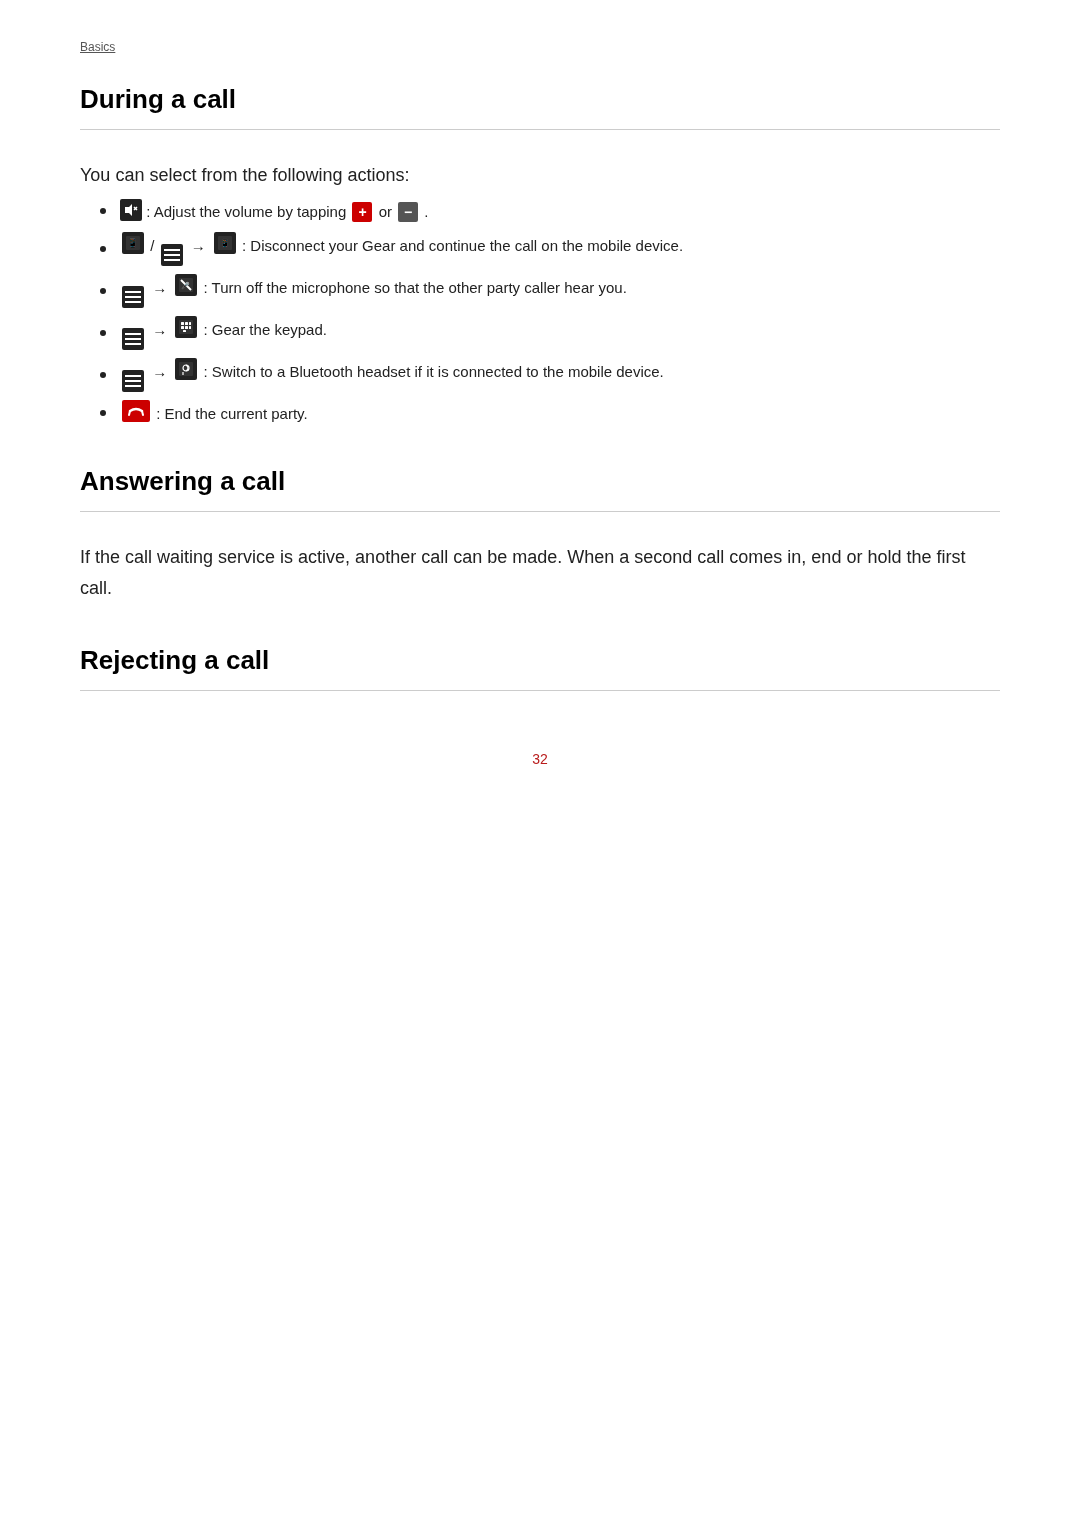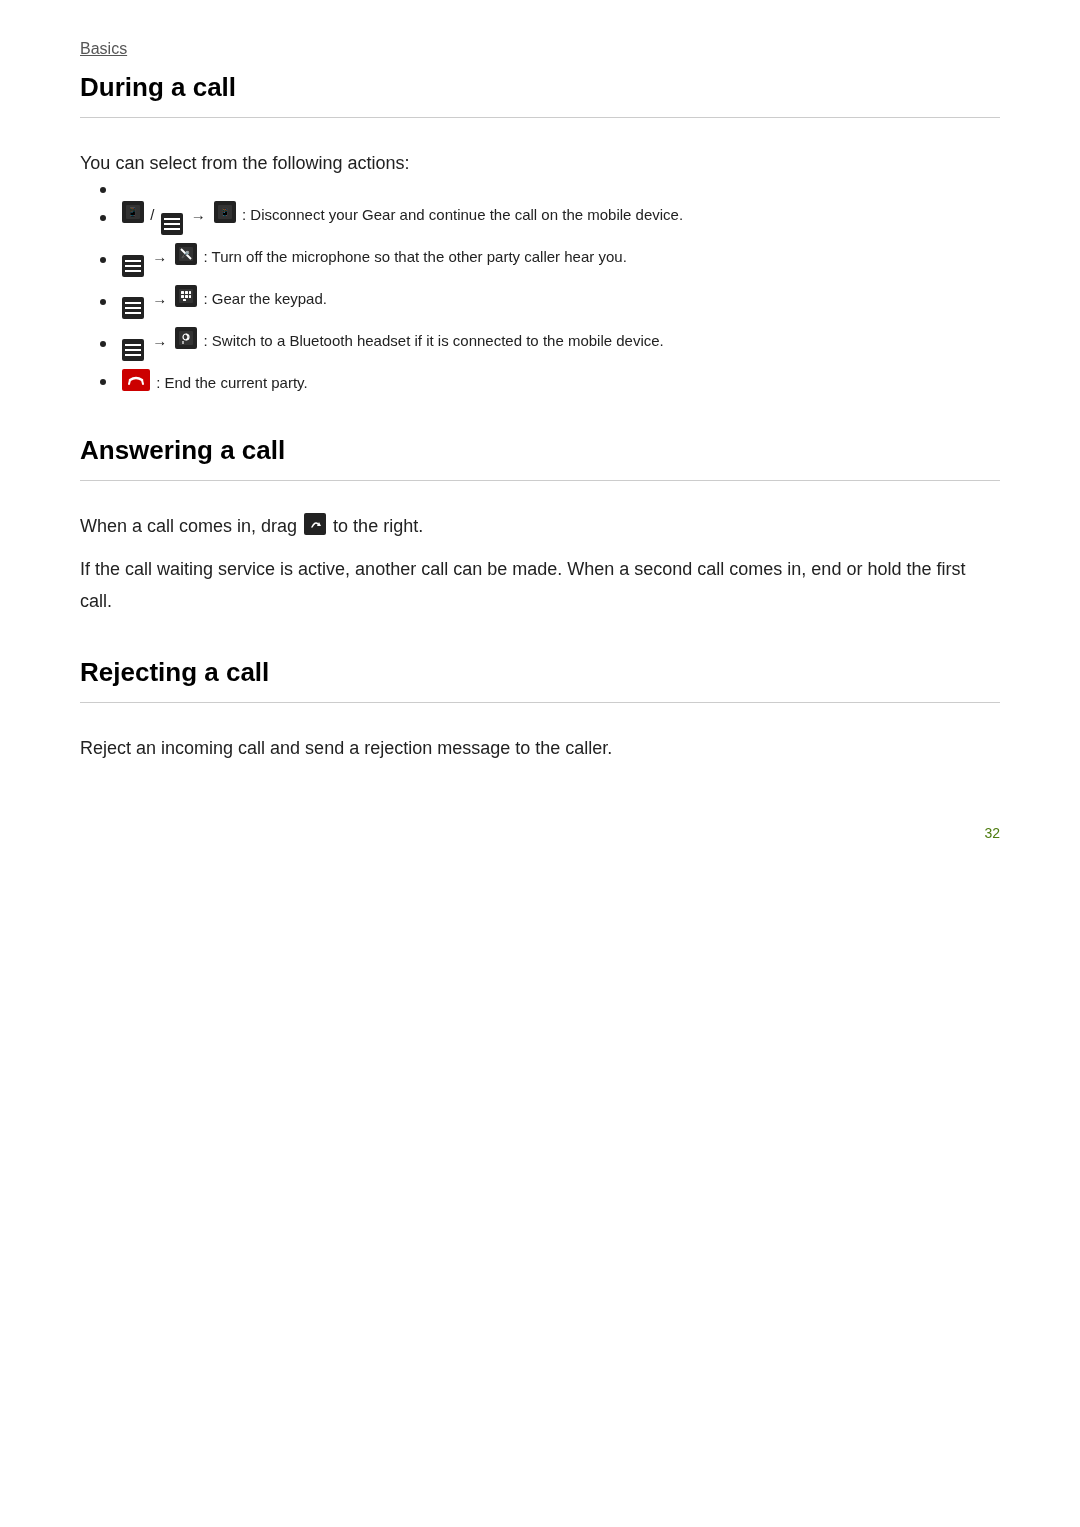--- a/index.html
+++ b/index.html
@@ -12,23 +12,23 @@
       background: #ffffff;
       font-family: 'Arial', sans-serif;
       font-size: 15px;
       color: #222222;
       width: 1080px;
       min-height: 1527px;
       padding: 40px 80px 60px 80px;
     }
 
     .breadcrumb {
-      font-size: 16px;
+      font-size: 12px;
       color: #555555;
-      margin-bottom: 14px;
+      margin-bottom: 30px;
       text-decoration: underline;
     }
 
     .section {
       margin-bottom: 40px;
     }
 
     .section-title {
       font-size: 26px;
       font-weight: bold;
@@ -203,24 +203,24 @@
       border-radius: 2px;
       margin: 0 2px;
     }
 
     .arrow-text {
       font-size: 15px;
       margin: 0 2px;
     }
 
     .page-number {
-      text-align: right;
+      text-align: center;
       margin-top: 60px;
       font-size: 14px;
-      color: #4d7c0f;
+      color: #b91c1c;
     }
 
     .paragraph {
       margin-bottom: 12px;
       line-height: 1.75;
     }
 
     .divider-line {
       border: none;
       border-top: 1px solid #cccccc;
@@ -236,20 +236,37 @@
 
 <div class="section">
   <h2 class="section-title">During a call</h2>
   <hr class="divider-line">
   <p class="section-body">You can select from the following actions:</p>
 
   <ul class="bullet-list">
 
     <li>
       <span class="bullet-dot"></span>
+      <span>
+        
+        <span class="icon-volume">
+          <svg width="14" height="14" viewBox="0 0 14 14">
+              <polygon points="1,4 5,4 8,1 8,13 5,10 1,10" fill="white"></polygon>
+              <line x1="10" y1="4" x2="13" y2="7" stroke="white" stroke-width="1.5"></line>
+              <line x1="13" y1="4" x2="10" y2="7" stroke="white" stroke-width="1.5"></line>
+            </svg>
+        </span>
+        <span> : Adjust the volume by tapping </span>
+        
+        <span class="icon-plus">+</span>
+        <span> or </span>
+        
+        <span class="icon-minus">−</span>
+        <span>.</span>
+      </span>
     </li>
 
     <li>
       <span class="bullet-dot"></span>
       <span>
         
         <span class="icon-phone-small">
           <svg width="16" height="16" viewBox="0 0 16 16">
             <rect x="1" y="1" width="14" height="14" rx="1" fill="#333"></rect>
             <text x="8" y="11" text-anchor="middle" fill="white" font-size="9">📱</text>
@@ -355,38 +372,24 @@
       </span>
     </li>
 
   </ul>
 </div>
 
 <div class="section">
   <h2 class="section-title">Answering a call</h2>
   <hr class="divider-line">
   <p class="paragraph section-body">
-    When a call comes in, drag
-    <span class="icon-answer">
-      <svg width="16" height="16" viewBox="0 0 16 16">
-        <rect x="0" y="0" width="16" height="16" rx="2" fill="#222"></rect>
-        <path d="M5 11 Q8 5 11 8" fill="none" stroke="white" stroke-width="1.5" stroke-linecap="round"></path>
-        <polygon points="12,6 14,10 10,10" fill="white"></polygon>
-      </svg>
-    </span>
-    to the right.
-  </p>
-  <p class="paragraph section-body">
     If the call waiting service is active, another call can be made. When a second call comes in, end or hold the first call.
   </p>
 </div>
 
 <div class="section">
   <h2 class="section-title">Rejecting a call</h2>
   <hr class="divider-line">
-  <p class="paragraph section-body">
-    Reject an incoming call and send a rejection message to the caller.
-  </p>
 </div>
 
 <div class="page-number">
   <span>32</span>
 </div>
 
 </body></html>

